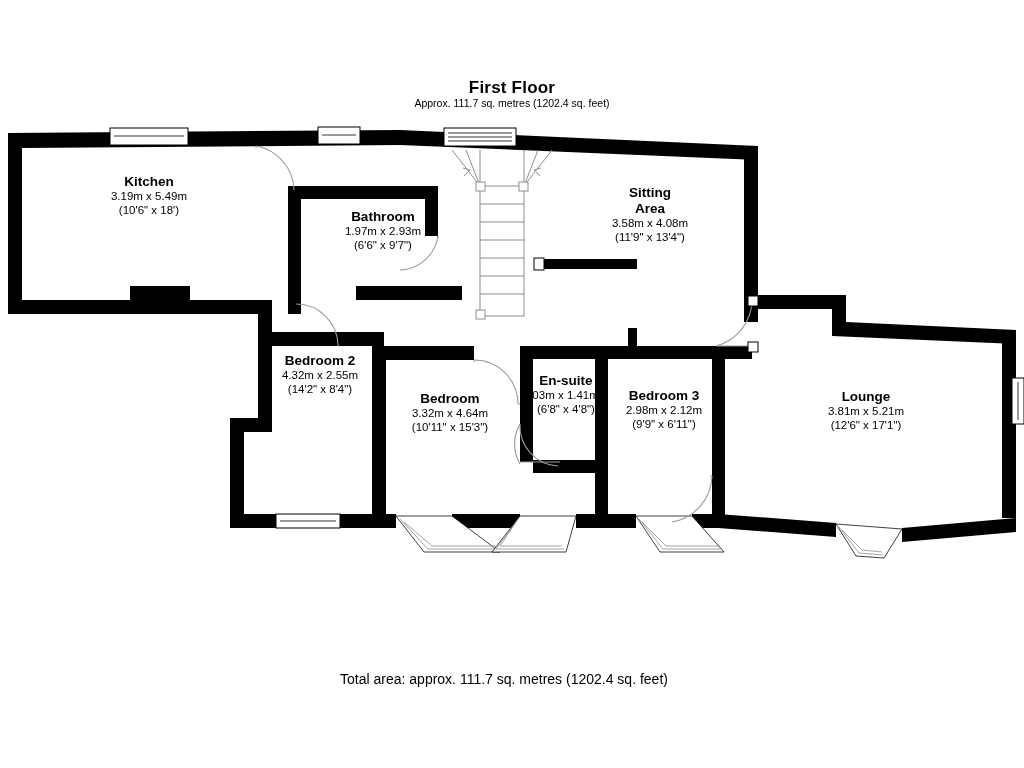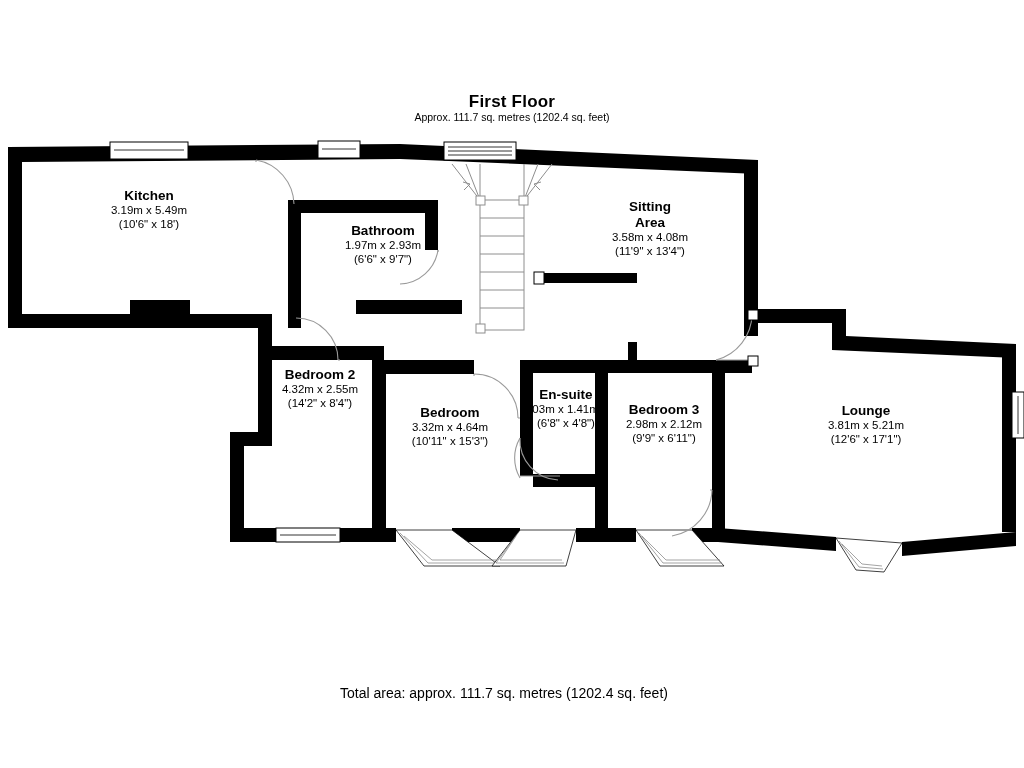--- a/index.html
+++ b/index.html
@@ -12,21 +12,21 @@
     width: 1024px;
     height: 768px;
     font-family: "Liberation Sans", sans-serif;
     color: #000000;
     overflow: hidden;
     position: relative;
   }
   #plan-root {
     position: absolute;
     left: 0;
-    top: 14px;
+    top: 0;
     width: 1024px;
     height: 752px;
   }
   .hdr-title {
     font-size: 17px;
     font-weight: bold;
     letter-spacing: 0.2px;
   }
   .hdr-sub {
     font-size: 10.5px;

